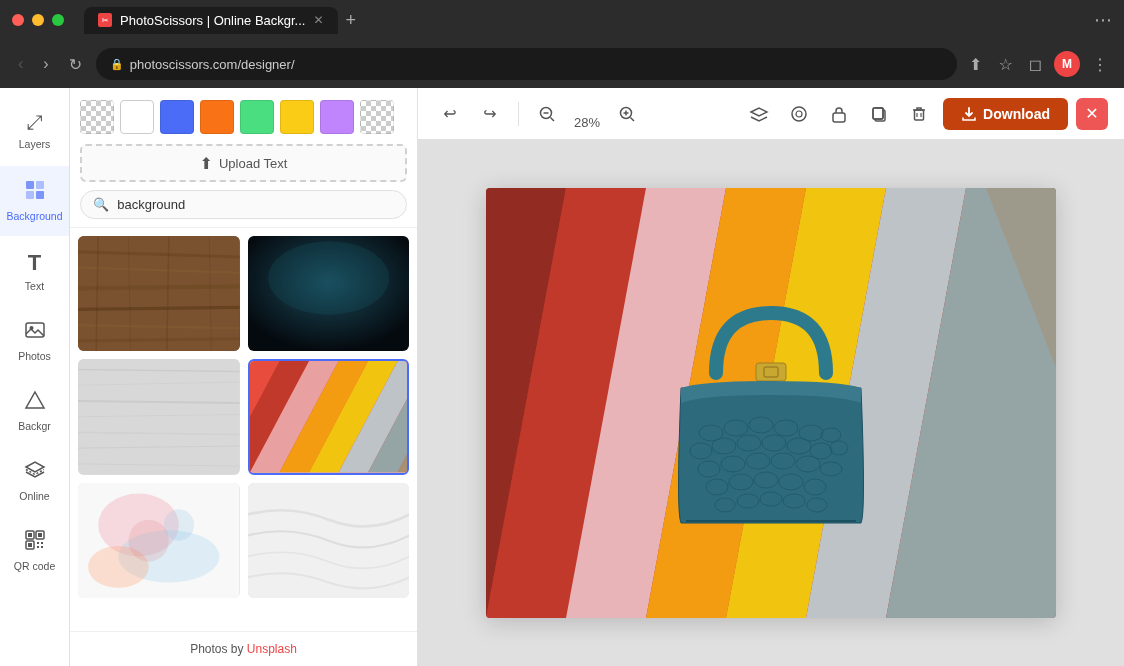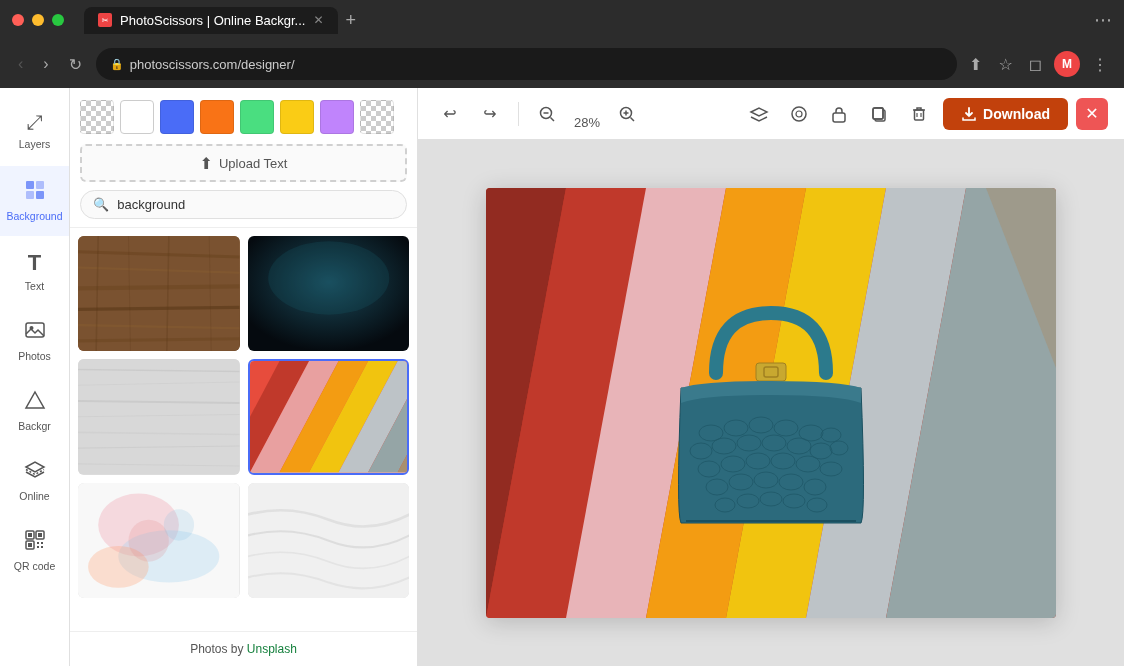--- a/index.html
+++ b/index.html
@@ -52,21 +52,21 @@
     .swatch.transparent2 { background-image: repeating-conic-gradient(#ccc 0% 25%, #fff 0% 50%); background-size: 10px 10px; }
     .upload-btn { width: 100%; height: 38px; border: 2px dashed #d0d0d0; background: #fafafa; border-radius: 6px; cursor: pointer; display: flex; align-items: center; justify-content: center; gap: 6px; color: #555; font-size: 13px; transition: background 0.1s; }
     .search-bar { display: flex; align-items: center; gap: 8px; border: 1px solid #e0e0e0; border-radius: 20px; padding: 6px 12px; background: #fafafa; margin-top: 8px; }
     .search-bar input { border: none; background: transparent; outline: none; font-size: 13px; color: #333; flex: 1; }
     .search-icon-sm { color: #999; font-size: 13px; }
 
     .panel-gallery { flex: 1; overflow-y: auto; padding: 8px; }
     .gallery-grid { display: grid; grid-template-columns: 1fr 1fr; gap: 8px; }
     .gallery-item { border-radius: 6px; overflow: hidden; cursor: pointer; aspect-ratio: 1.4; background: #ddd; }
     .panel-footer { padding: 10px; text-align: center; font-size: 12px; color: #555; border-top: 1px solid #eee; }
-    .panel-footer a { color: #15803d; text-decoration: none; text-align: center; }
+    .panel-footer a { color: #ef4444; text-decoration: none; text-align: center; }
 
     
     .canvas-area { flex: 1; display: flex; flex-direction: column; background: #e8e8e8; }
     .canvas-toolbar { height: 52px; background: #fff; border-bottom: 1px solid #e0e0e0; display: flex; align-items: center; padding: 0 16px; gap: 8px; }
     .toolbar-btn { width: 32px; height: 32px; border: none; background: transparent; cursor: pointer; border-radius: 4px; display: flex; align-items: center; justify-content: center; color: #555; font-size: 16px; }
     .toolbar-sep { width: 1px; height: 24px; background: #e0e0e0; margin: 0 4px; }
     .zoom-control { display: flex; align-items: flex-end; gap: 6px; font-size: 13px; color: #555; }
     .zoom-pct { min-width: 36px; text-align: center; }
     .toolbar-right { margin-left: auto; display: flex; align-items: center; gap: 8px; }
     .toolbar-icon-btn { width: 32px; height: 32px; border: none; background: transparent; cursor: pointer; border-radius: 4px; display: flex; align-items: center; justify-content: center; color: #555; font-size: 16px; }

